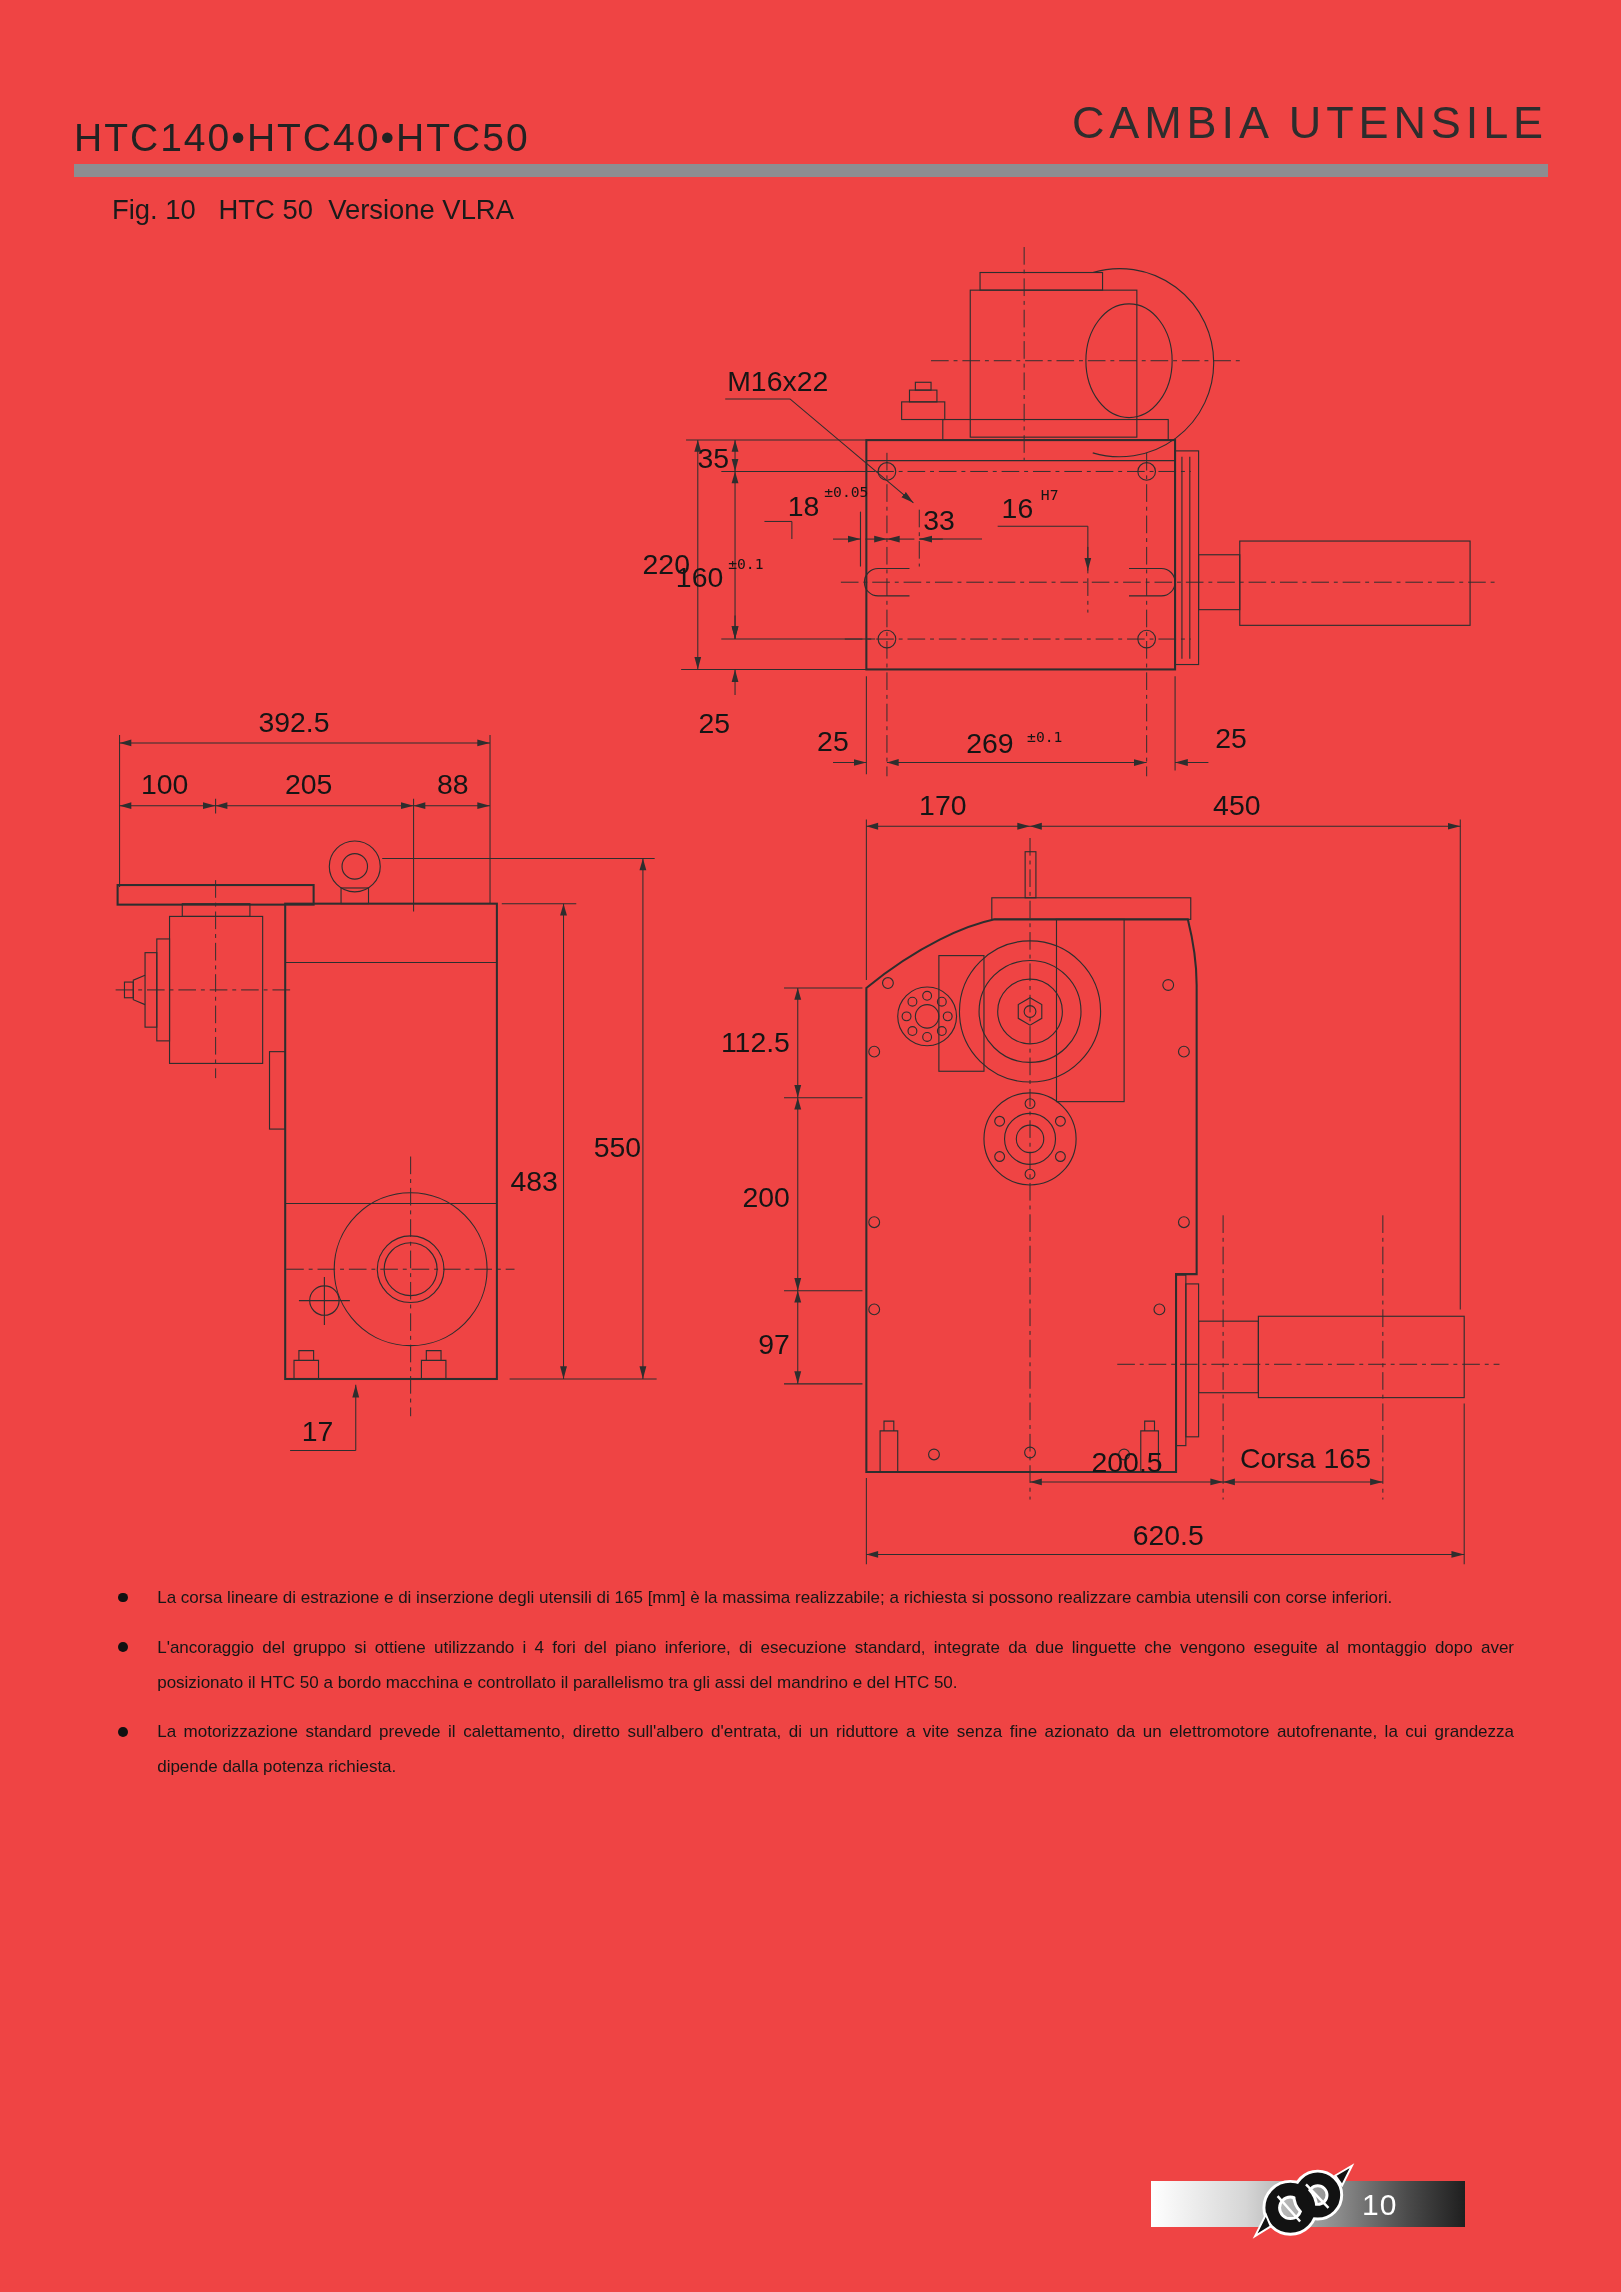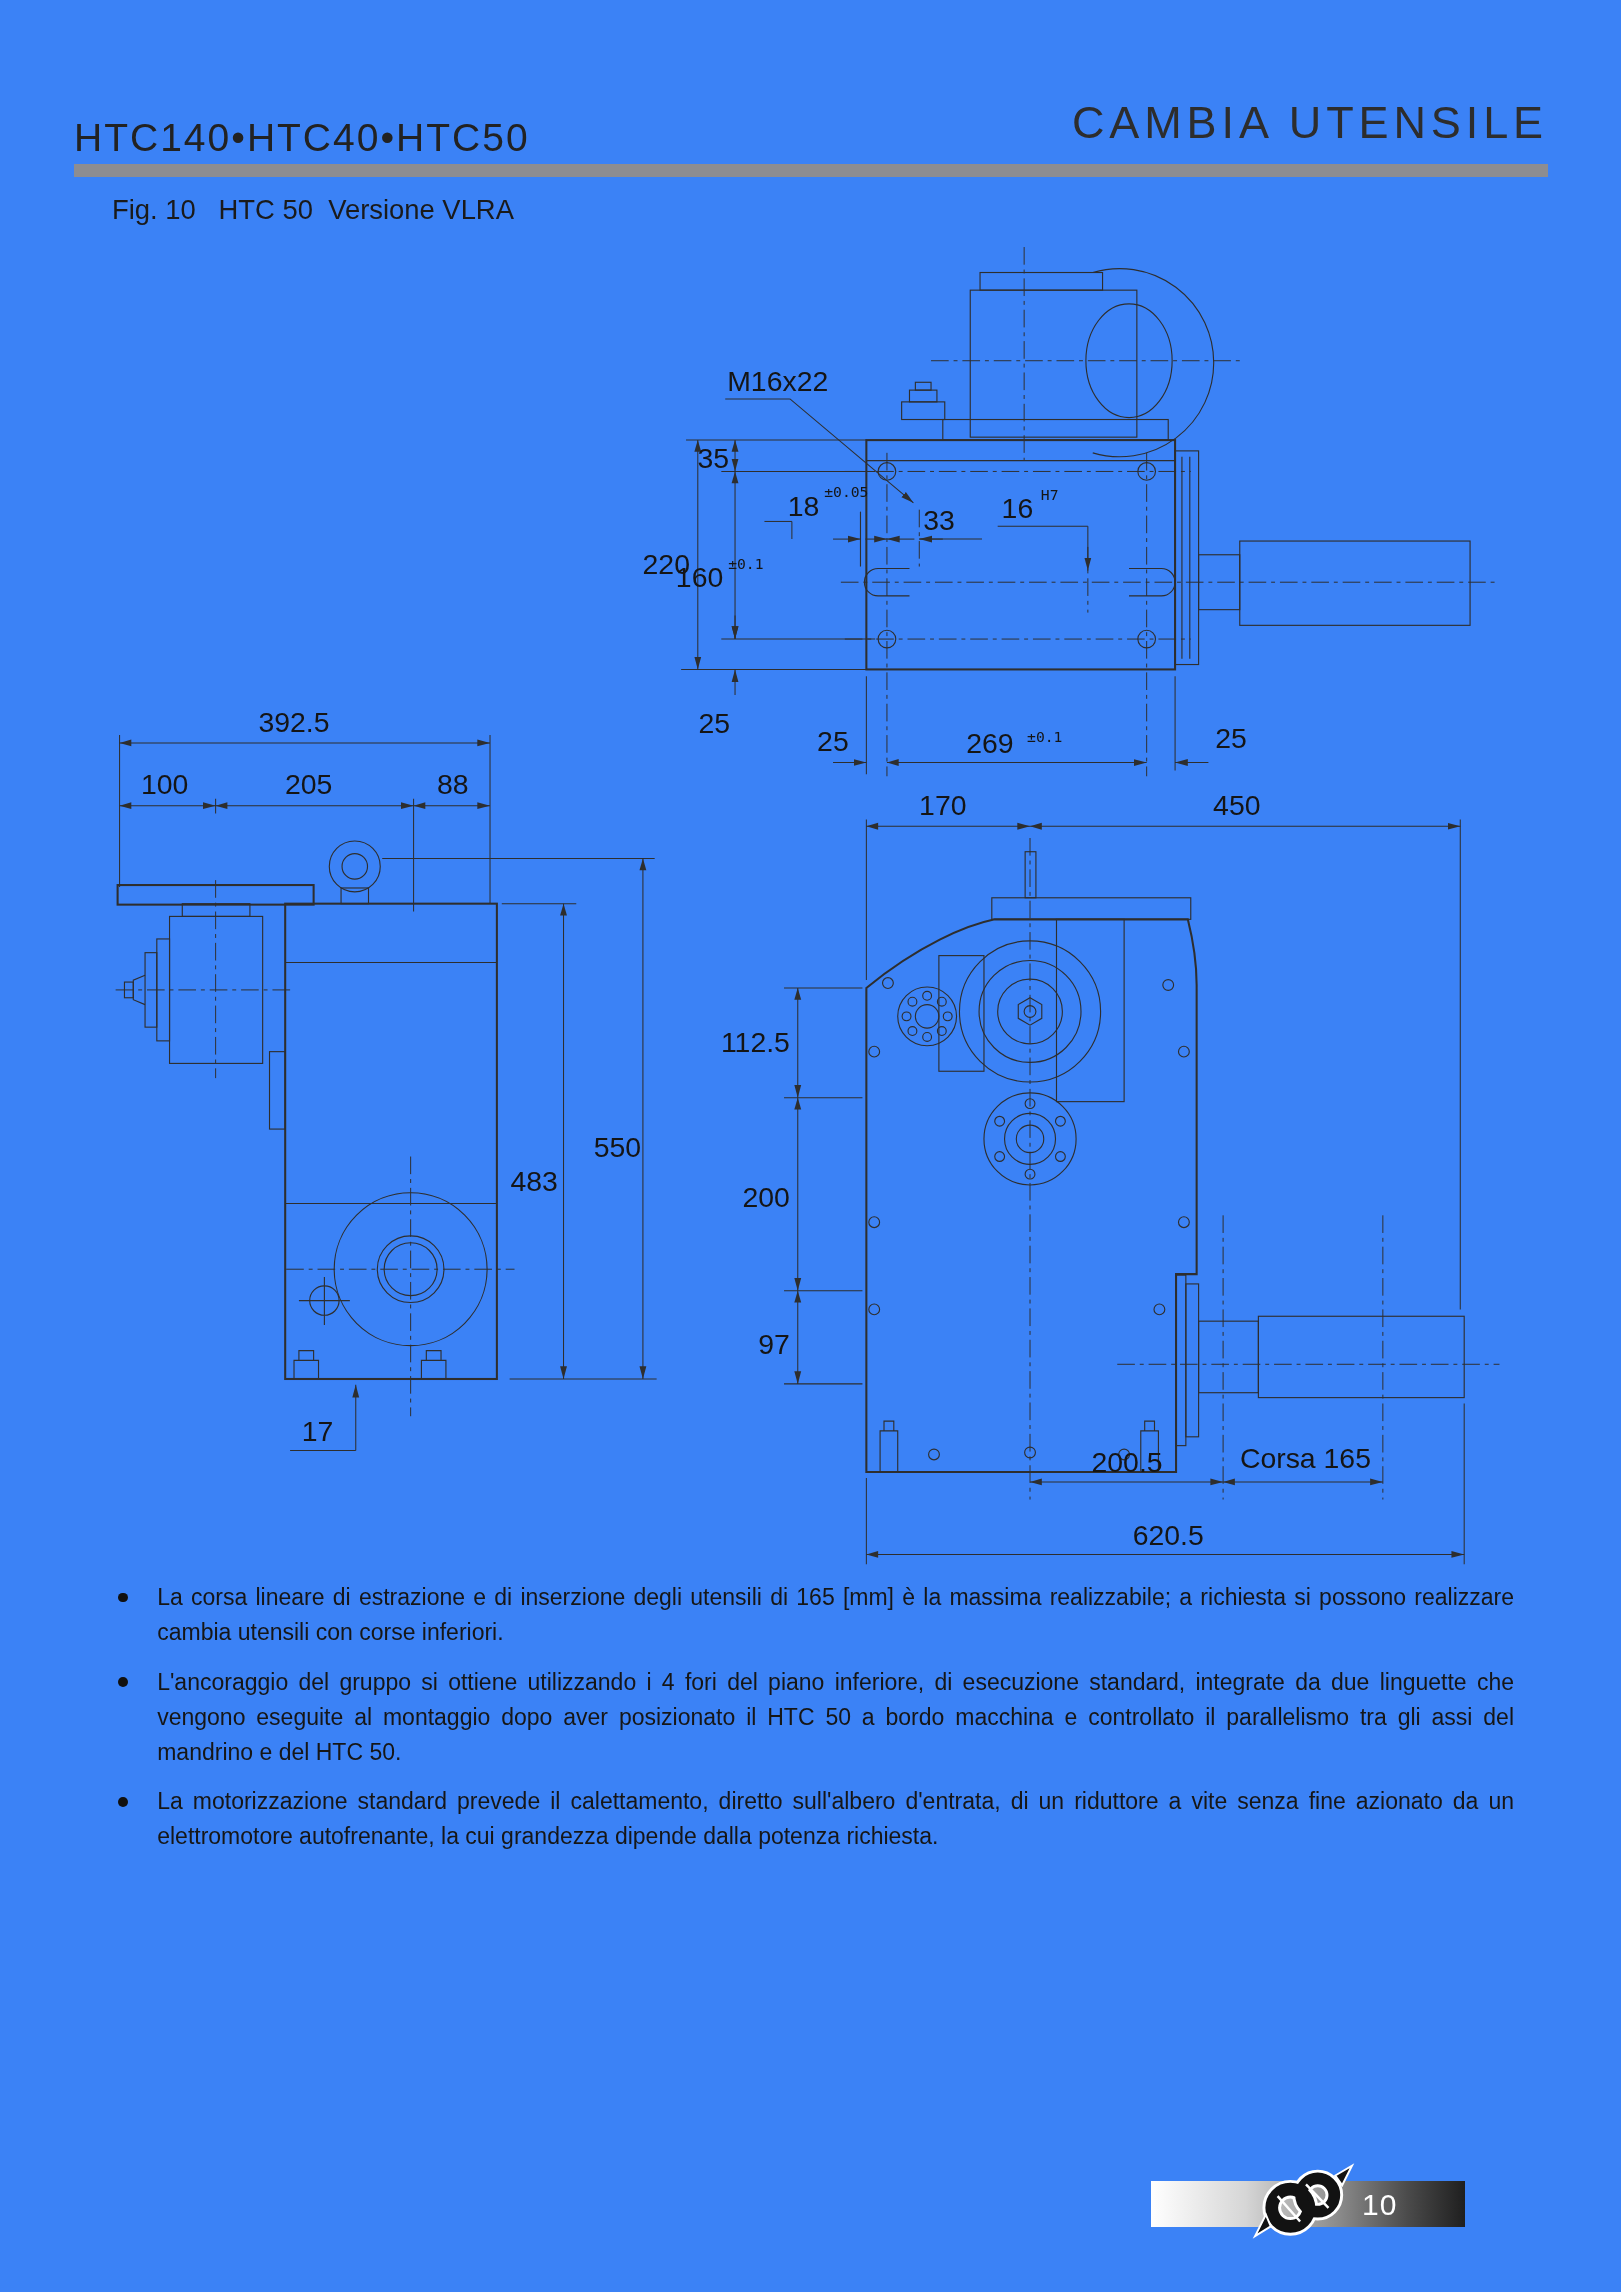--- a/index.html
+++ b/index.html
@@ -1,17 +1,17 @@
 <!DOCTYPE html>
 <html><head>
 <meta charset="utf-8">
 <style>
   html,body{margin:0;padding:0;background:#e8e8e8;}
   .page{
-    position:relative;width:1621px;height:2293px;background:#3b82f6;
+    position:relative;width:1621px;height:2293px;background:#ef4444;
     margin:0 auto;overflow:hidden;
     font-family:"Liberation Sans", sans-serif;color:#1a1a1a;
   }
   
   .brand{
     position:absolute;left:74px;top:116px;font-size:39px;letter-spacing:2px;
     color:#222;white-space:pre;
   }
   .doc-title{
     position:absolute;right:73px;top:97px;font-size:45px;letter-spacing:4.9px;
@@ -29,21 +29,21 @@
   .t{fill:none;stroke:#2e2e2e;stroke-width:1.15;}
   .cl{fill:none;stroke:#2e2e2e;stroke-width:1;stroke-dasharray:18 5 4 5;}
   .dim{fill:none;stroke:#2e2e2e;stroke-width:1.05;}
   text.d{font-family:"Liberation Sans",sans-serif;font-size:29px;fill:#151515;}
   text.s{font-family:"DejaVu Sans Mono",monospace;font-size:15px;fill:#151515;}
   
   .notes{position:absolute;left:118px;top:1580px;width:1396px;}
   .note{display:flex;margin-bottom:14.7px;}
   .note .bullet{flex:0 0 9.8px;width:9.8px;height:9.8px;border-radius:50%;background:#111;margin:12.7px 9.8px 0 0;}
   .note .txt{
-    flex:1;margin-left:19.6px;font-size:23px;line-height:35px;color:#161616;
+    flex:1;margin-left:19.6px;font-size:17px;line-height:35px;color:#161616;
     text-align:justify;
   }
   
   .footer-bar{
     position:absolute;left:1151px;top:2181px;width:314px;height:46px;
     background:linear-gradient(to right,#ffffff 0%,#d6d6d6 30%,#8a8a8a 60%,#4a4a4a 82%,#1f1f1f 100%);
   }
   .page-number{
     position:absolute;left:1362px;top:2188px;font-size:30px;color:#ffffff;letter-spacing:1px;text-align:right;
   }

